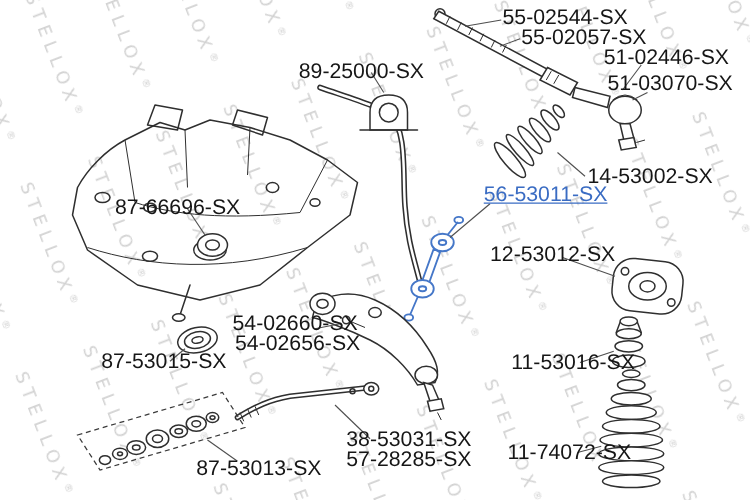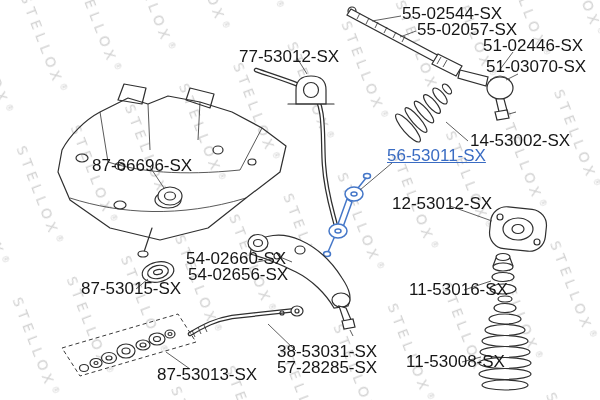--- a/index.html
+++ b/index.html
@@ -193,27 +193,27 @@
       <path class="ld" d="M296 351 L268 324"></path>
       <path class="ld" d="M190 369 L166 352"></path>
       <path class="ld" d="M462 362 L481 357"></path>
     </g>
   </svg>
 
   <div class="lbl" style="left:402px;top:8px">55-02544-SX</div>
   <div class="lbl" style="left:417px;top:24px">55-02057-SX</div>
   <div class="lbl" style="left:483px;top:40px">51-02446-SX</div>
   <div class="lbl" style="left:486px;top:61px">51-03070-SX</div>
-  <div class="lbl" style="left:239px;top:51px">77-53012-SX</div>
+  <div class="lbl" style="left:239px;top:51px">89-25000-SX</div>
   <div class="lbl" style="left:470px;top:135px">14-53002-SX</div>
   <div class="lbl" style="left:92px;top:160px">87-66696-SX</div>
   <div class="lbl hl" style="left:366px;top:150px">56-53011-SX</div>
   <div class="lbl" style="left:392px;top:198px">12-53012-SX</div>
   <div class="lbl" style="left:186px;top:253px">54-02660-SX</div>
   <div class="lbl" style="left:188px;top:269px">54-02656-SX</div>
   <div class="lbl" style="left:81px;top:283px">87-53015-SX</div>
   <div class="lbl" style="left:409px;top:284px">11-53016-SX</div>
   <div class="lbl" style="left:277px;top:346px">38-53031-SX</div>
   <div class="lbl" style="left:277px;top:362px">57-28285-SX</div>
   <div class="lbl" style="left:157px;top:369px">87-53013-SX</div>
-  <div class="lbl" style="left:406px;top:356px">11-53008-SX</div>
+  <div class="lbl" style="left:406px;top:356px">11-74072-SX</div>
 
 </div>
 
 </body></html>

